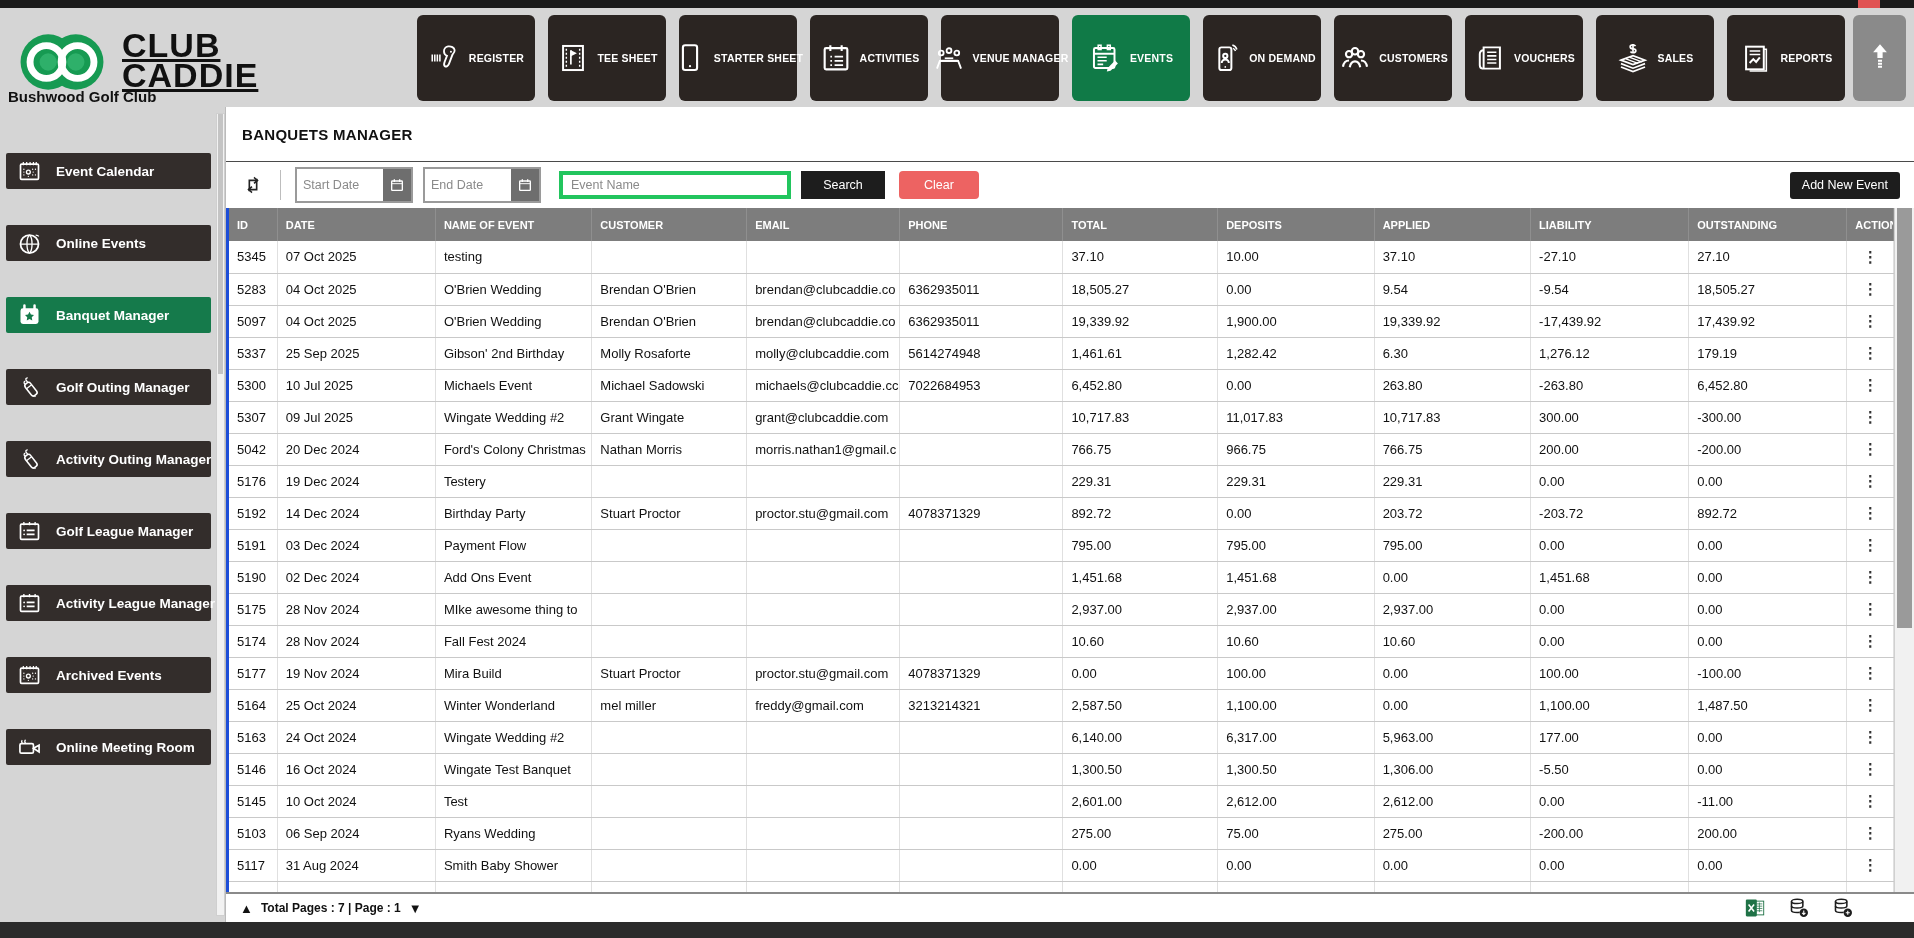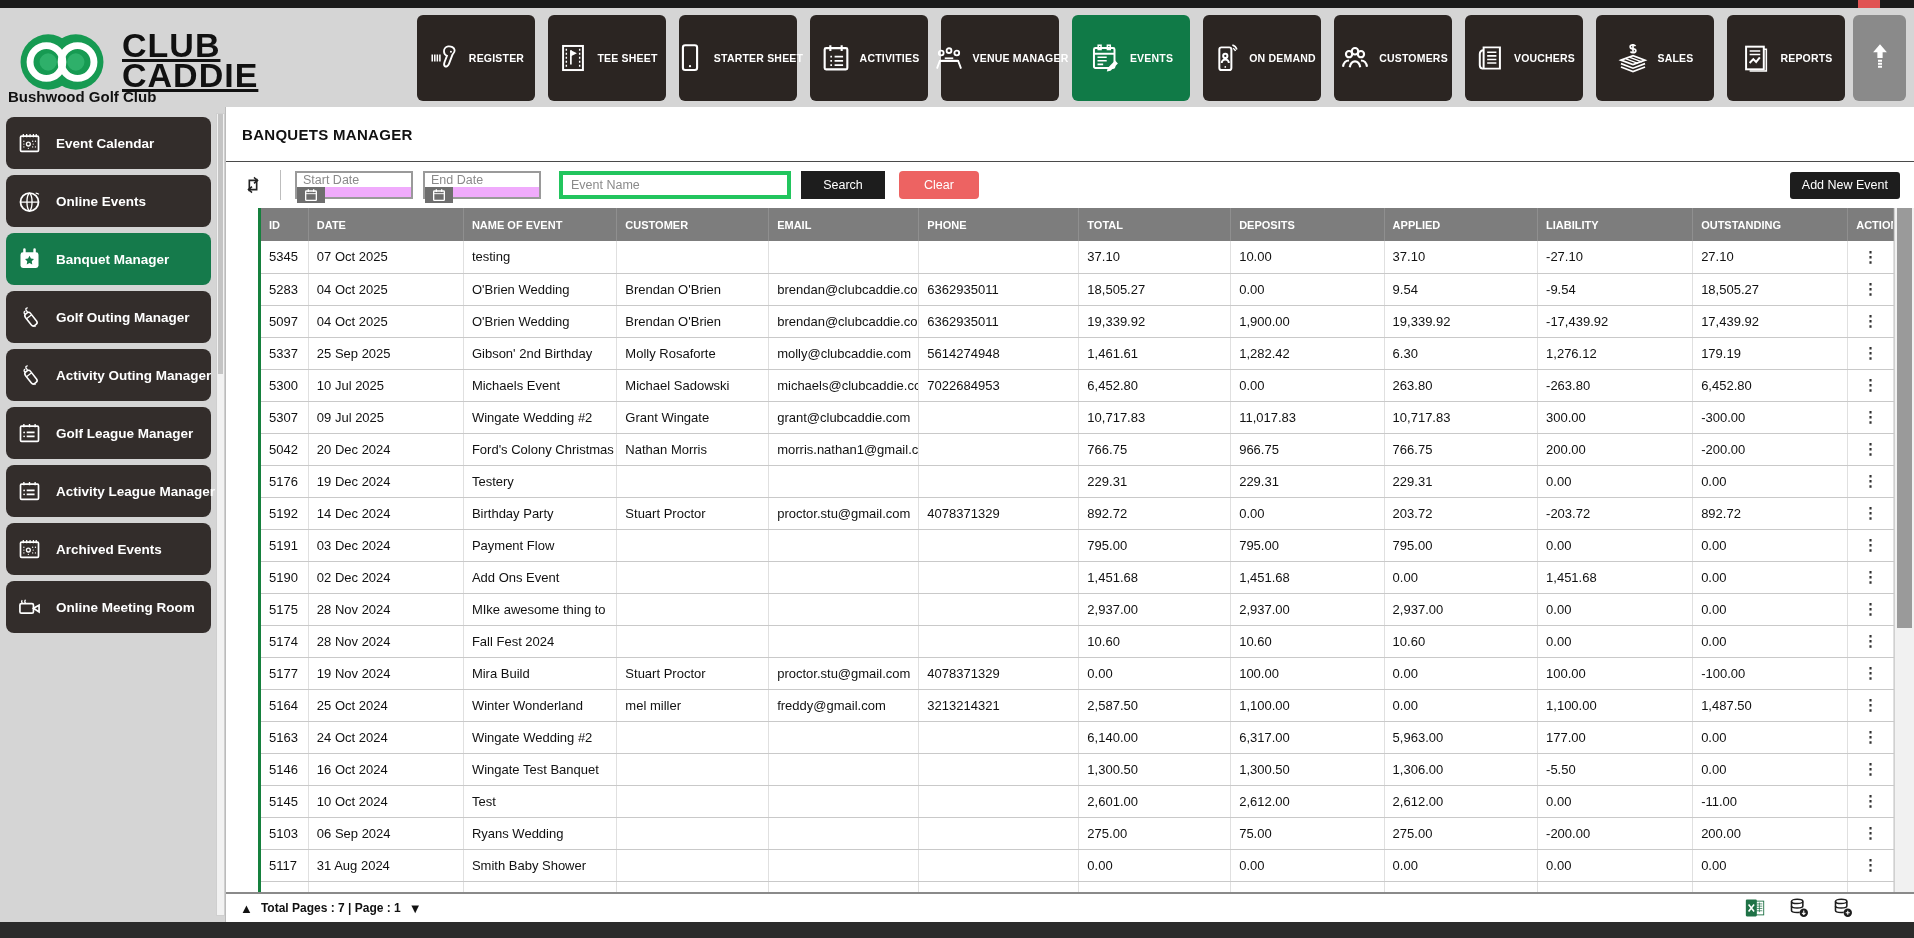--- a/index.html
+++ b/index.html
@@ -31,51 +31,51 @@
   .nav-btn .nav-label { font-size:10.5px; font-weight:700; letter-spacing:.2px; white-space:nowrap; }
   .scroll-btn { width:53px; height:86px; background:#8a8a8a; border-radius:6px; display:flex; align-items:center; justify-content:center; color:#fff; cursor:pointer; }
   .scroll-btn svg { width:30px; height:30px; }
 
   
   .body-row { display:flex; height:815px; }
   .sidebar { width:225px; flex:0 0 auto; position:relative; padding:10px 14px 0 6px; }
   .sidebar-scroll { position:absolute; right:0; top:6px; bottom:6px; width:9px; background:#f2f2f2; border:1px solid #cfcfcf; }
   .sidebar-scroll .thumb { position:absolute; top:0; left:1px; width:5px; height:260px; background:#c4c4c4; }
   .side-item {
-    height:52px; background:#332d2b; color:#fff; border-radius:8px;
-    display:flex; align-items:center; gap:13px; padding:0 10px; margin-bottom:6px; cursor:pointer;
+    height:36px; background:#332d2b; color:#fff; border-radius:2px;
+    display:flex; align-items:center; gap:13px; padding:0 10px; margin-bottom:6px; cursor:pointer;margin-top:36px;
   }
   .side-item.active { background:#157a4b; }
   .side-item .icon svg { width:27px; height:27px; display:block; }
   .side-label { font-size:13.5px; font-weight:600; white-space:nowrap; }
 
   
   .main { flex:1; background:#fff; display:flex; flex-direction:column; border-left:1px solid #bbb; }
   .title-bar { height:55px; display:flex; align-items:center; padding-left:16px; border-bottom:1px solid #4a4a4a; }
   .page-title { font-size:15px; font-weight:800; letter-spacing:.3px; color:#111; }
 
   .toolbar { height:46px; display:flex; align-items:center; padding:0 14px; gap:10px; }
   .refresh-btn { width:26px; height:26px; display:flex; align-items:center; justify-content:center; cursor:pointer; color:#222; }
   .refresh-btn svg { width:22px; height:22px; }
   .tb-divider { width:1px; height:30px; background:#bdbdbd; margin:0 4px; }
-  .date-field { display:flex; border:2px solid #9a9a9a; height:28px; width:118px; background:#f0abfc;flex-direction:column; }
+  .date-field { display:flex; border:2px solid #9a9a9a; height:36px; width:118px; background:#bef264; }
   .date-field input { border:0; outline:0; width:100%; padding:0 6px; font-size:12.5px; color:#333; font-family:inherit; }
   .date-field input::placeholder { color:#8a8a8a; }
   .cal-btn { width:28px; flex:0 0 auto; background:#6e6e6e; display:flex; align-items:center; justify-content:center; color:#fff; cursor:pointer; }
   .cal-btn svg { width:16px; height:16px; }
   .name-field { height:28px; width:232px; border:4px solid #22c55e; padding:0 8px; font-size:12.5px; color:#333; outline:0; font-family:inherit; }
   .name-field::placeholder { color:#8a8a8a; }
   .btn { height:28px; border:0; font-family:inherit; font-size:12.5px; cursor:pointer; }
   .search-btn { background:#1d1d1d; color:#fff; width:84px; }
   .clear-btn { background:#ed6362; color:#fff; width:80px; border-radius:4px; margin-left:4px; }
   .add-btn { margin-left:auto; background:#1d1d1d; color:#fff; padding:0 12px; border-radius:3px; height:27px; }
 
   
   .table-zone { flex:1; overflow:hidden; position:relative; display:flex; }
-  .table-clip { flex:1; overflow:hidden; border-left:3px solid #15803d;margin-left:32px; }
+  .table-clip { flex:1; overflow:hidden; border-left:3px solid #1d4ed8; }
   table { width:100%; border-collapse:collapse; table-layout:fixed; }
   thead th {
     background:#7d7d7d; color:#fff; font-size:11px; font-weight:700; text-align:left;
     height:33px; padding:0 0 0 8px; border-right:1px solid #8f8f8f; white-space:nowrap; overflow:hidden;
   }
   tbody td {
     height:32px; font-size:13px; color:#111; padding:0 4px 0 8px;
     border-bottom:1px solid #c9c9c9; border-right:1px solid #e0e0e0;
     white-space:nowrap; overflow:hidden; background:#fff;
   }

